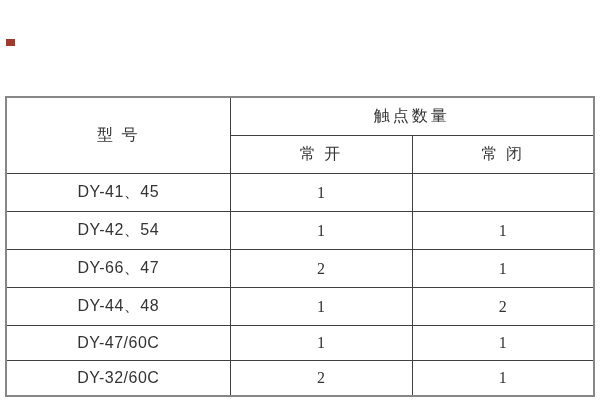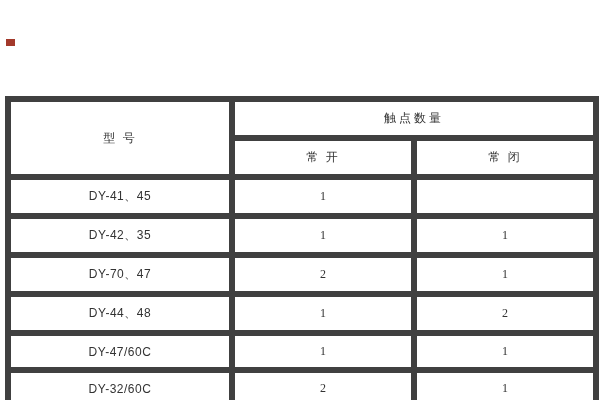--- a/index.html
+++ b/index.html
@@ -27,25 +27,25 @@
   table.spec {
     position: absolute;
     left: 5px;
     top: 96px;
     width: 588px;
     height: 204px;
     border-collapse: collapse;
     table-layout: fixed;
   }
   table.spec td, table.spec th {
-    border: 6px solid #404040;
+    border: 1px solid #404040;
     padding: 8px;
     text-align: center;
     vertical-align: middle;
-    font-size: 12px;
+    font-size: 16px;
     font-weight: normal;
     color: #333333;
     background: #ffffff;
     overflow: hidden;
     white-space: nowrap;
   }
   table.spec {
     border: 2px solid #878787;
   }
   col.c-model { width: 224px; }
@@ -89,26 +89,26 @@
         <td class="zh">常 开</td>
         <td class="zh">常 闭</td>
       </tr>
 
       <tr>
         <td class="model-cell">DY-41、45</td>
         <td class="num-cell">1</td>
         <td class="num-cell"></td>
       </tr>
       <tr>
-        <td class="model-cell">DY-42、35</td>
+        <td class="model-cell">DY-42、54</td>
         <td class="num-cell">1</td>
         <td class="num-cell">1</td>
       </tr>
       <tr>
-        <td class="model-cell">DY-70、47</td>
+        <td class="model-cell">DY-66、47</td>
         <td class="num-cell">2</td>
         <td class="num-cell">1</td>
       </tr>
       <tr>
         <td class="model-cell">DY-44、48</td>
         <td class="num-cell">1</td>
         <td class="num-cell">2</td>
       </tr>
       <tr>
         <td class="model-cell">DY-47/60C</td>

